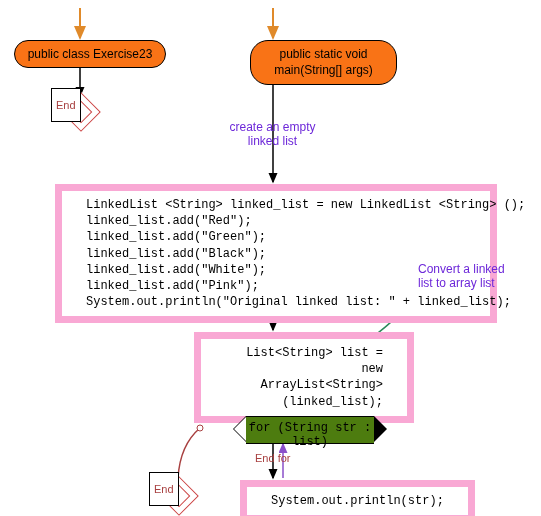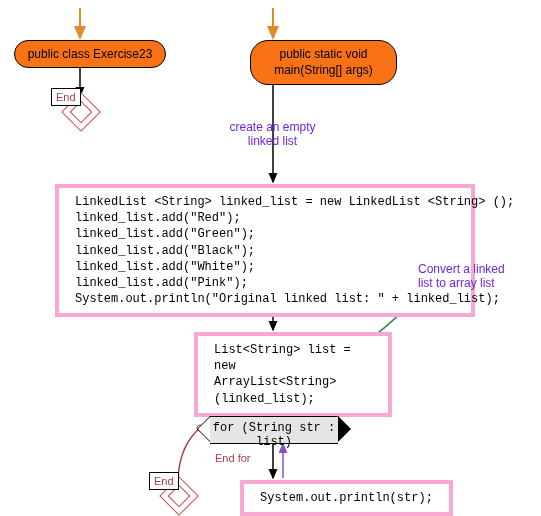--- a/index.html
+++ b/index.html
@@ -16,61 +16,62 @@
     position: absolute;
     border: 1px solid #000;
     border-radius: 18px;
     background: #f97316;
     text-align: center;
     padding: 6px 10px;
     white-space: nowrap;
   }
   .node-rect {
     position: absolute;
-    border: 4px solid #f9a8d4;
-    background: #fff;
-    padding: 6px 16px;
+    border: 7px solid #f9a8d4;
+    background: #fff;
+    padding: 6px 24px;
     text-align: left;
     font-family: "Courier New", monospace;
   }
   .node-rect-center {
     text-align: center;
   }
   .end-box {
     position: absolute;
     border: 1px solid #000;
     background: #fff;
     font-size: 11px;
-    padding: 2px 4px;
+    padding: 10px 4px;
     color: #a84040;
   }
   .end-diamond {
     position: absolute;
     width: 26px;
     height: 26px;
     transform: rotate(45deg);
     border: 1px solid #c44;
     background: #fff;
   }
   .end-diamond-inner {
     position: absolute;
     width: 14px;
     height: 14px;
     transform: rotate(45deg);
     border: 1px solid #c44;
     background: #fff;
   }
   .hex {
     position: absolute;
-    background: #e5e5e5;
+    background: #4d7c0f;
     border-top: 1px solid #000;
     border-bottom: 1px solid #000;
     text-align: center;
     padding: 4px 0;
     font-family: "Courier New", monospace;
+    margin-left: 36px;
   }
   .hex::before, .hex::after {
     content: "";
     position: absolute;
     top: -1px;
     width: 0;
     height: 0;
     border-top: 13px solid transparent;
     border-bottom: 13px solid transparent;
   }
@@ -101,20 +102,21 @@
   .annotation {
     position: absolute;
     color: #6d28d9;
     font-size: 12px;
     text-align: center;
   }
   .annotation-red {
     position: absolute;
     color: #a84040;
     font-size: 11px;
+    margin-left: 40px;
   }
   svg.arrows {
     position: absolute;
     left: 0;
     top: 0;
     width: 541px;
     height: 516px;
     pointer-events: none;
   }
   .codeblock {
@@ -185,21 +187,21 @@
   <div class="codeblock">LinkedList &lt;String&gt; linked_list = new LinkedList &lt;String&gt; ();
 linked_list.add("Red");
 linked_list.add("Green");
 linked_list.add("Black");
 linked_list.add("White");
 linked_list.add("Pink");
 System.out.println("Original linked list: " + linked_list);</div>
 </div>
 
 <div class="node-rect node-rect-center" style="left:194px; top:332px; width:158px;">
-  <div class="codeblock" style="text-align:left; white-space:pre-line;">List&lt;String&gt; list = new
+  <div class="codeblock" style="text-align:right; white-space:pre-line;">List&lt;String&gt; list = new
 ArrayList&lt;String&gt;
 (linked_list);</div>
 </div>
 
 <div class="annotation" style="left:418px; top:262px; width:115px; text-align:left;">
   <span style="white-space:pre-line;">Convert a linked
 list to array list</span>
 </div>
 
 <div class="hex" style="left:210px; top:416px; width:128px; height:18px;">

